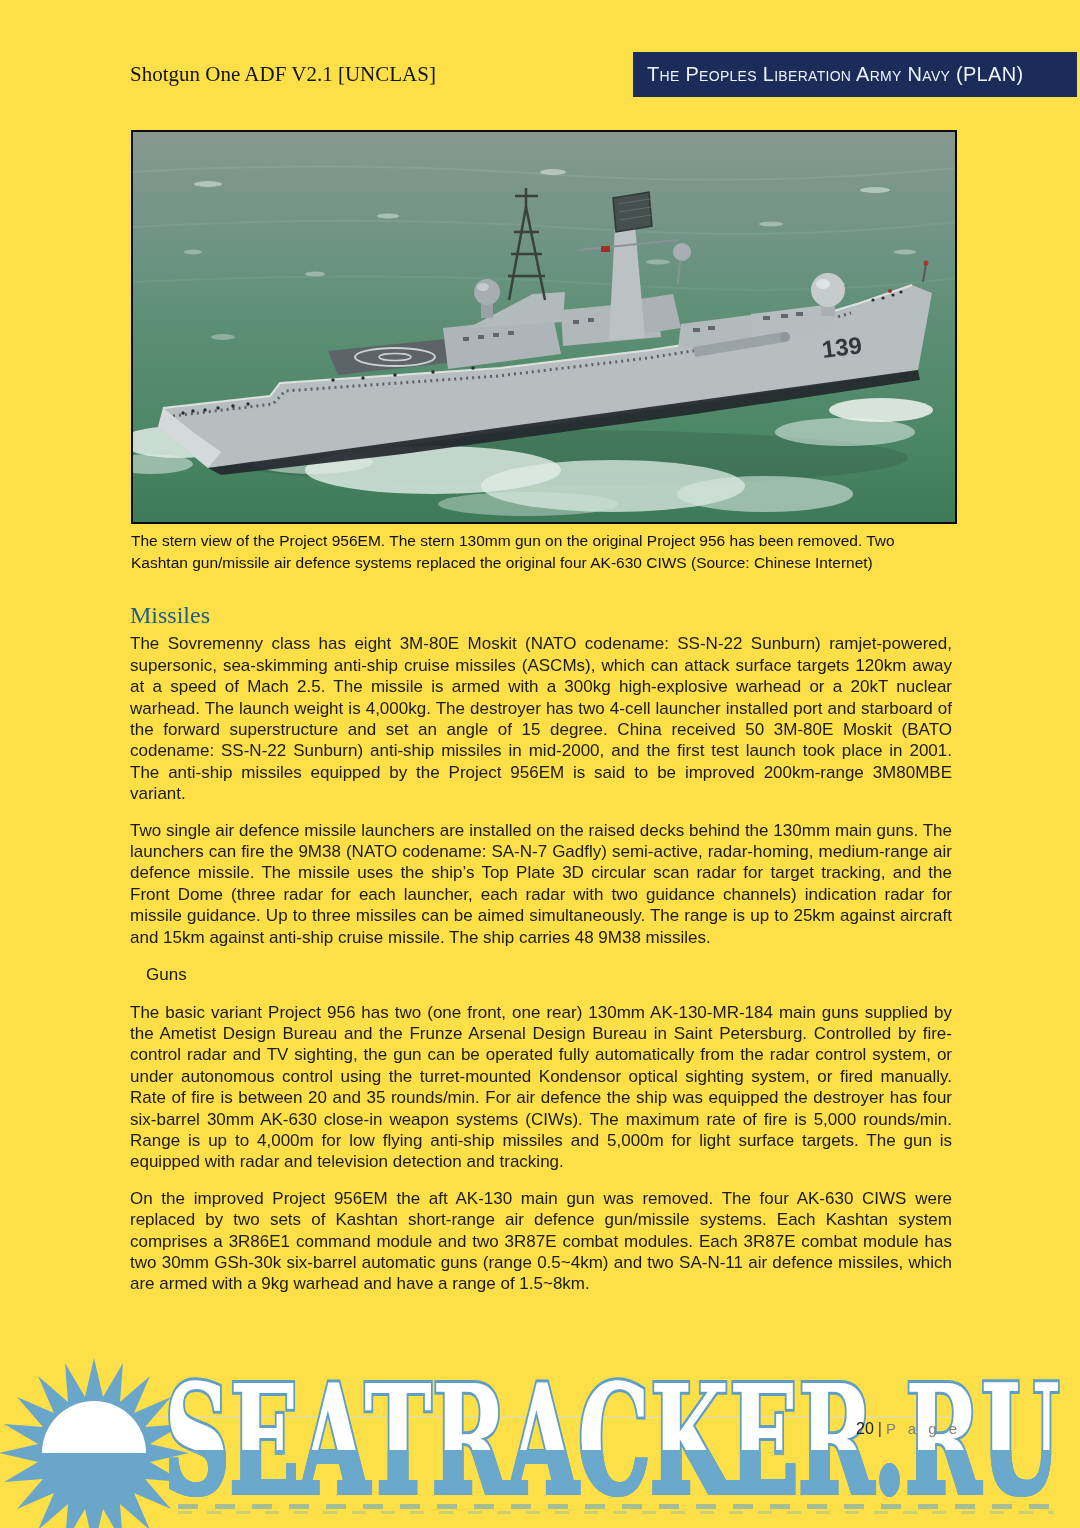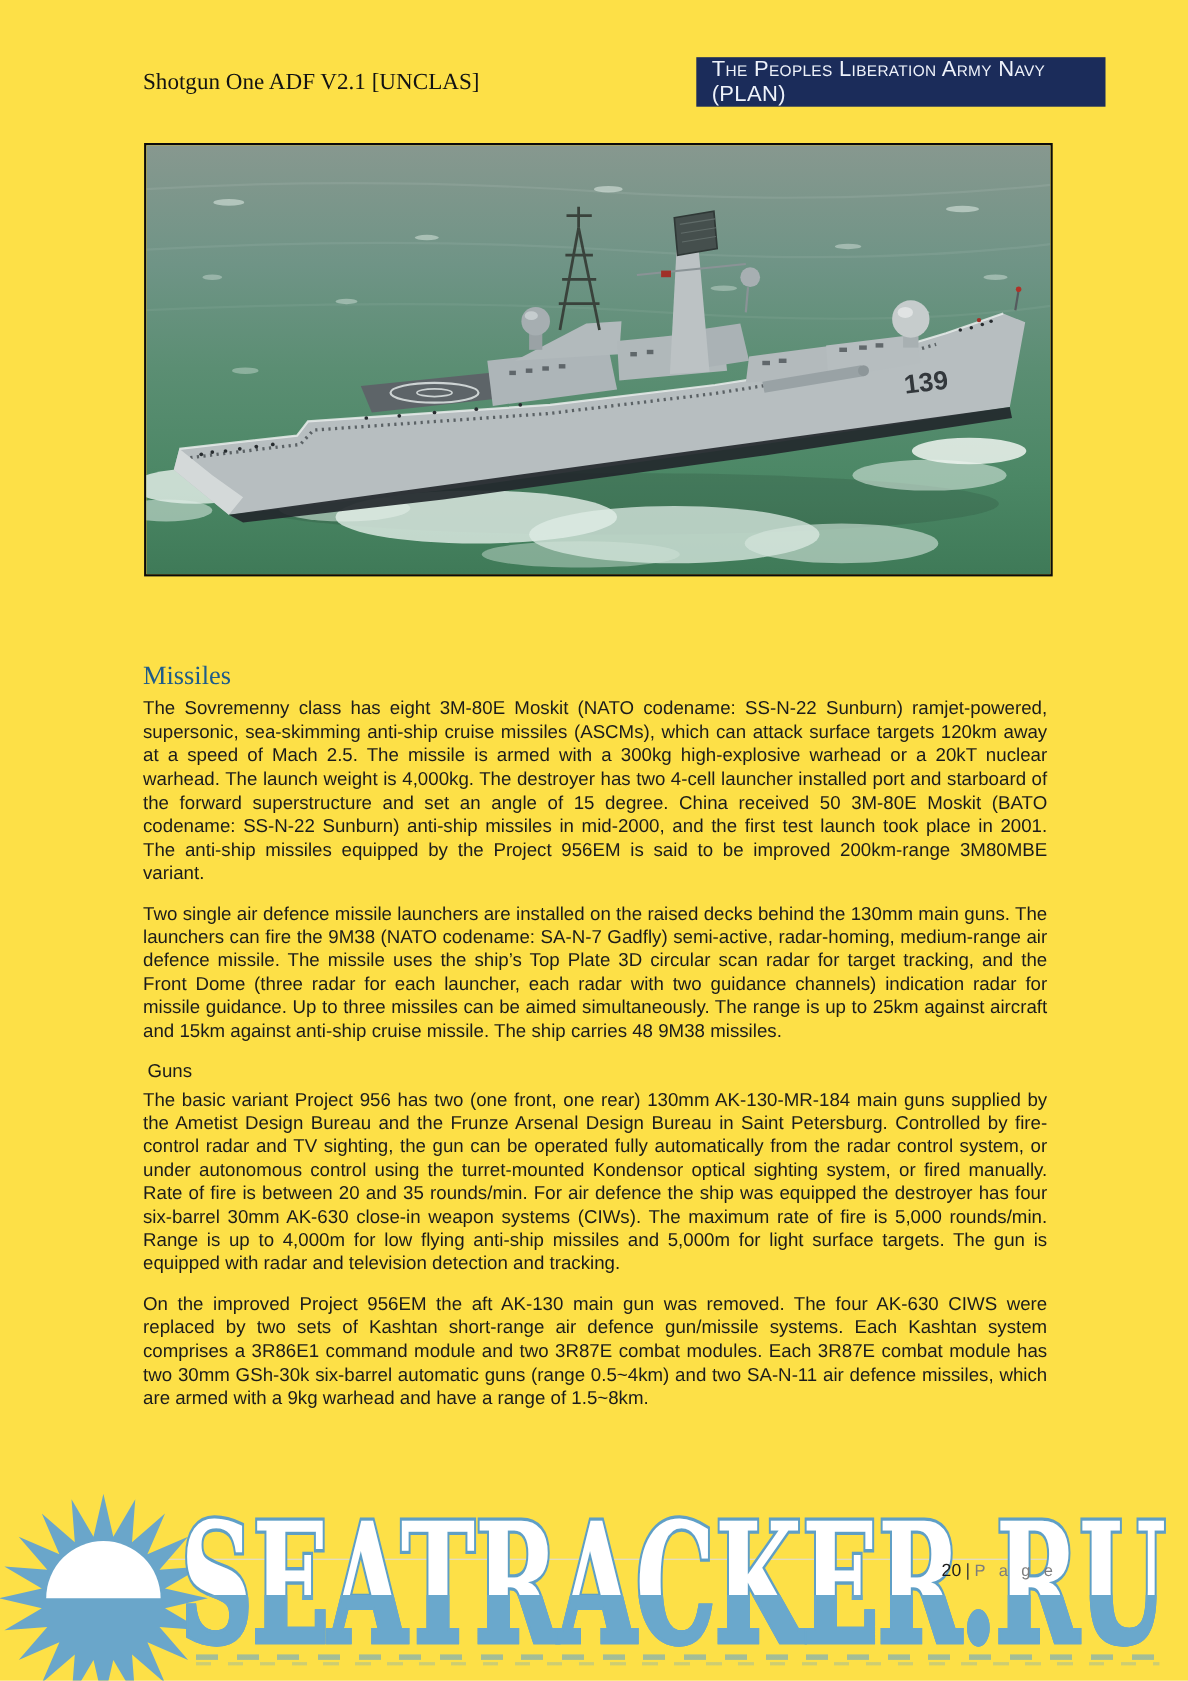--- a/index.html
+++ b/index.html
@@ -9,21 +9,21 @@
     background: #fde047; overflow: hidden;
     font-family: "Liberation Sans", sans-serif; color: #1b1b1b;
   }
   
   .hdr-left {
     position: absolute; left: 130px; top: 52px; height: 45px;
     display: flex; align-items: center;
     font-family: "Liberation Serif", serif; font-size: 21px; color: #131313;
   }
   .hdr-banner {
-    position: absolute; left: 633px; top: 52px; width: 372px; height: 45px;
+    position: absolute; left: 633px; top: 52px; width: 444px; height: 45px;
     background: #1b2c5a; color: #eef2fa;
     display: flex; align-items: center; padding-left: 14px;
     font-variant: small-caps; font-size: 20px; letter-spacing: .3px;
   }
   
   .figure {
     position: absolute; left: 131px; top: 130px;
     width: 826px; height: 394px; border: 2px solid #0b0b0b;
   }
   .caption {
@@ -33,21 +33,21 @@
   
   .content {
     position: absolute; left: 130px; top: 605px; width: 822px;
     font-size: 17px; line-height: 21.4px; text-align: justify;
   }
   .content p { margin: 0 0 15px; }
   .h-missiles {
     font-family: "Liberation Serif", serif; font-weight: normal;
     font-size: 24px; color: #1e5c8a; margin: 0 0 7px; text-align: left;
   }
-  .h-guns { font-size: 17px; font-weight: normal; margin: 4px; text-align: left; }
+  .h-guns { font-size: 17px; font-weight: normal; margin: 16px; text-align: left; }
   
   .footer-line {
     position: absolute; left: 130px; top: 1417px; width: 822px; height: 1px;
     background: #dcdcdc; z-index: 1;
   }
   .wm-svg   { position: absolute; left: 160px; top: 1372px; z-index: 3; }
   .sun-svg  { position: absolute; left: -2px;  top: 1357px; z-index: 3; }
   .shimmer {
     position: absolute; left: 178px; top: 1504px; width: 876px; height: 5px; z-index: 2;
     background: repeating-linear-gradient(90deg, rgba(104,166,202,.6) 0 20px, transparent 20px 37px);
@@ -209,20 +209,21 @@
           <circle cx="230" cy="246" r="1.7"></circle>
           <circle cx="262" cy="243" r="1.7"></circle>
         <circle cx="300" cy="240" r="1.7"></circle>
           <circle cx="340" cy="236" r="1.7"></circle>
       </g>
 
       <text x="690" y="226" font-family="Liberation Sans, sans-serif" font-size="24" font-weight="bold" fill="#33383c" transform="rotate(-7 690 226)">139</text>
     </svg>
   </div>
 
+  <div class="caption">The stern view of the Project 956EM. The stern 130mm gun on the original Project 956 has been removed. Two Kashtan gun/missile air defence systems replaced the original four AK-630 CIWS (Source: Chinese Internet)</div>
 
   <div class="content">
     <h2 class="h-missiles">Missiles</h2>
     <p>The Sovremenny class has eight 3M-80E Moskit (NATO codename: SS-N-22 Sunburn) ramjet-powered, supersonic, sea-skimming anti-ship cruise missiles (ASCMs), which can attack surface targets 120km away at a speed of Mach 2.5. The missile is armed with a 300kg high-explosive warhead or a 20kT nuclear warhead. The launch weight is 4,000kg. The destroyer has two 4-cell launcher installed port and starboard of the forward superstructure and set an angle of 15 degree. China received 50 3M-80E Moskit (BATO codename: SS-N-22 Sunburn) anti-ship missiles in mid-2000, and the first test launch took place in 2001. The anti-ship missiles equipped by the Project 956EM is said to be improved 200km-range 3M80MBE variant.</p>
     <p>Two single air defence missile launchers are installed on the raised decks behind the 130mm main guns. The launchers can fire the 9M38 (NATO codename: SA-N-7 Gadfly) semi-active, radar-homing, medium-range air defence missile. The missile uses the ship’s Top Plate 3D circular scan radar for target tracking, and the Front Dome (three radar for each launcher, each radar with two guidance channels) indication radar for missile guidance. Up to three missiles can be aimed simultaneously. The range is up to 25km against aircraft and 15km against anti-ship cruise missile. The ship carries 48 9M38 missiles.</p>
     <h3 class="h-guns">Guns</h3>
     <p>The basic variant Project 956 has two (one front, one rear) 130mm AK-130-MR-184 main guns supplied by the Ametist Design Bureau and the Frunze Arsenal Design Bureau in Saint Petersburg. Controlled by fire-control radar and TV sighting, the gun can be operated fully automatically from the radar control system, or under autonomous control using the turret-mounted Kondensor optical sighting system, or fired manually. Rate of fire is between 20 and 35 rounds/min. For air defence the ship was equipped the destroyer has four six-barrel 30mm AK-630 close-in weapon systems (CIWs). The maximum rate of fire is 5,000 rounds/min. Range is up to 4,000m for low flying anti-ship missiles and 5,000m for light surface targets. The gun is equipped with radar and television detection and tracking.</p>
     <p>On the improved Project 956EM the aft AK-130 main gun was removed. The four AK-630 CIWS were replaced by two sets of Kashtan short-range air defence gun/missile systems. Each Kashtan system comprises a 3R86E1 command module and two 3R87E combat modules. Each 3R87E combat module has two 30mm GSh-30k six-barrel automatic guns (range 0.5~4km) and two SA-N-11 air defence missiles, which are armed with a 9kg warhead and have a range of 1.5~8km.</p>
   </div>
 

